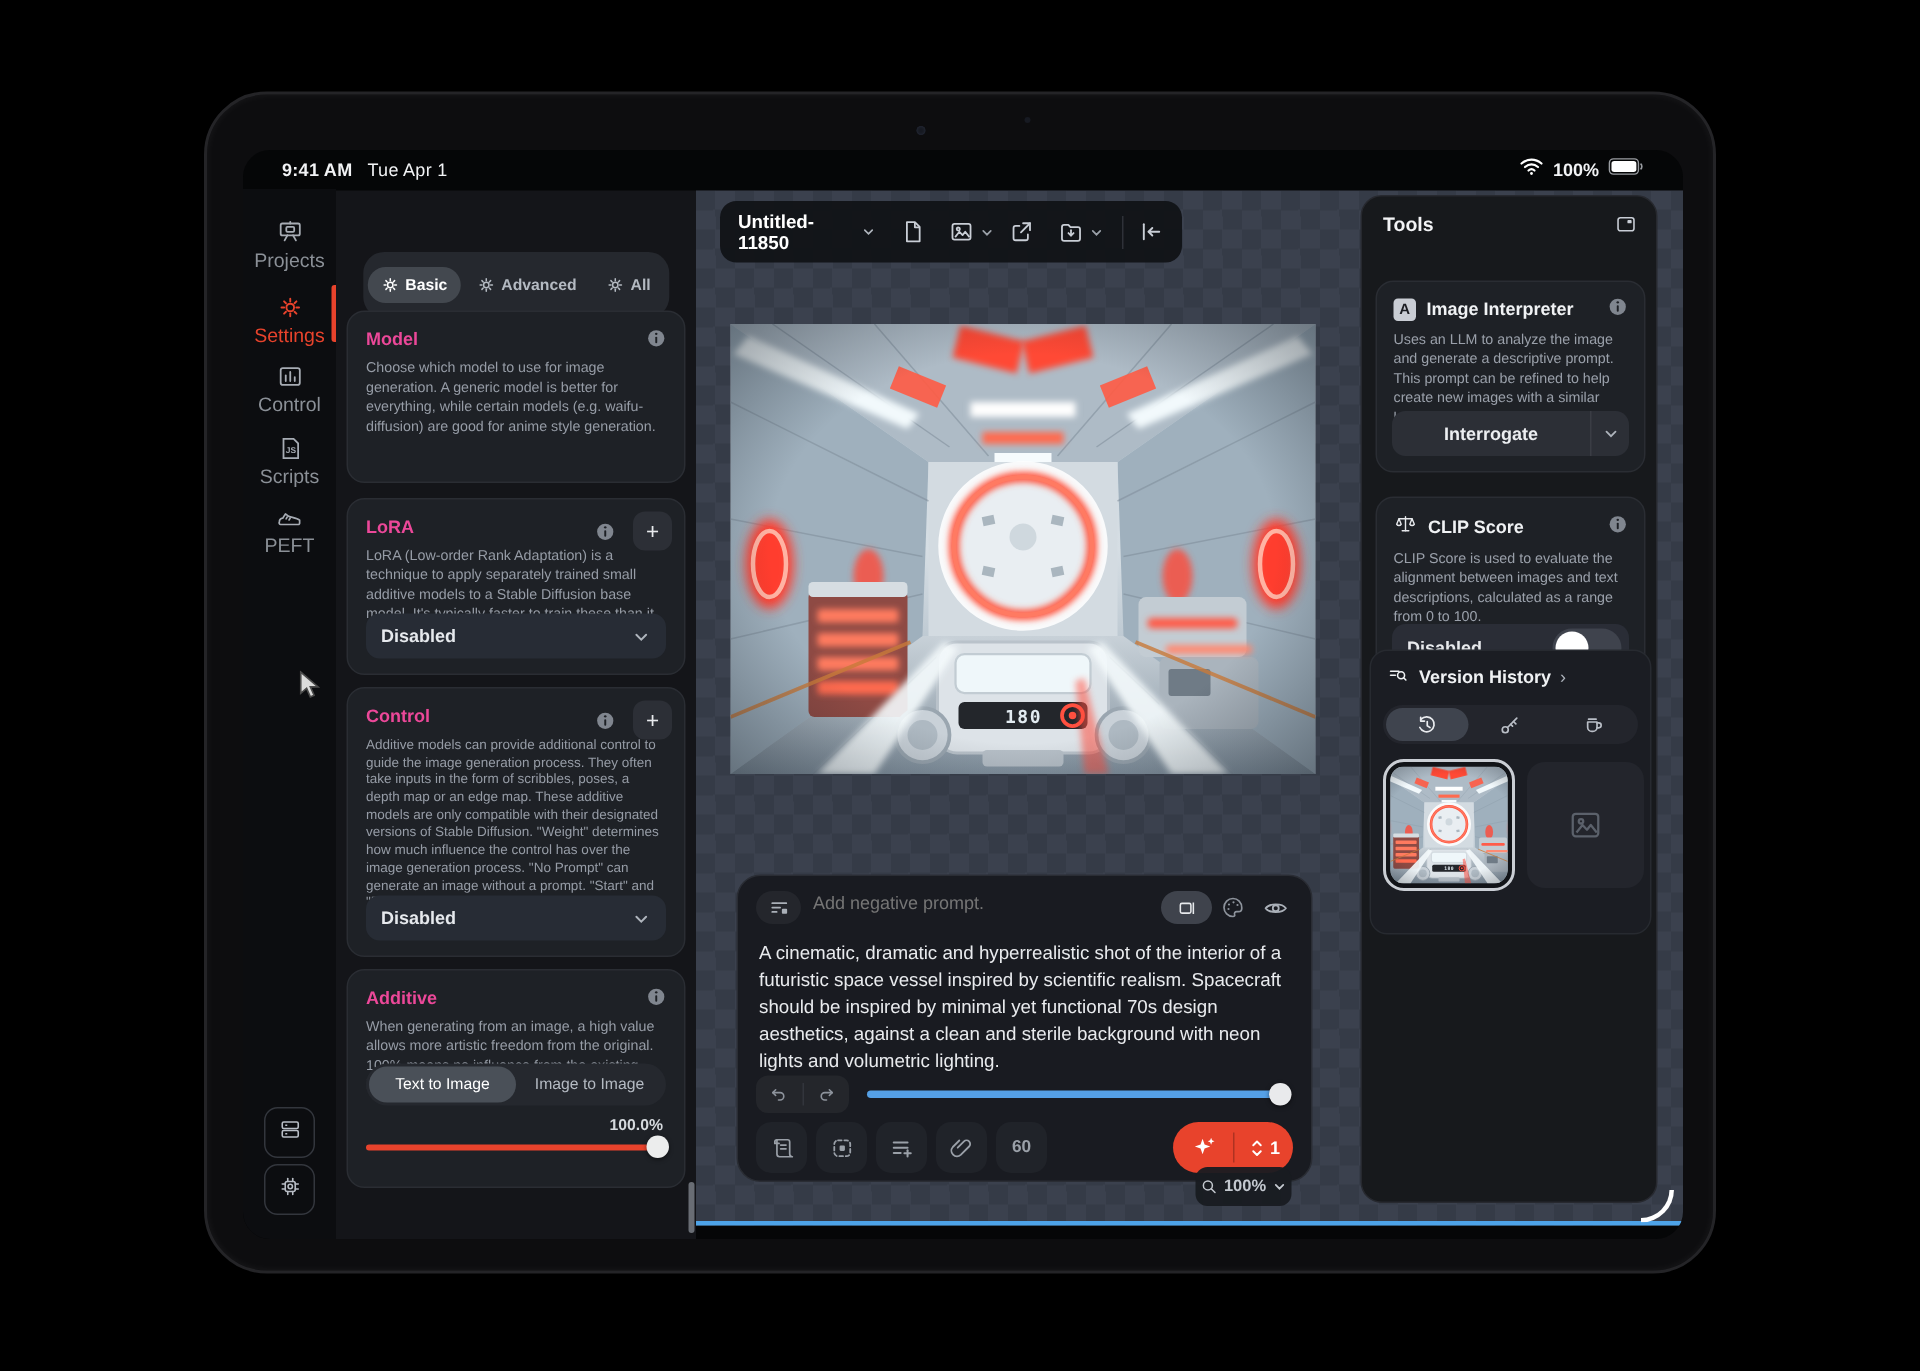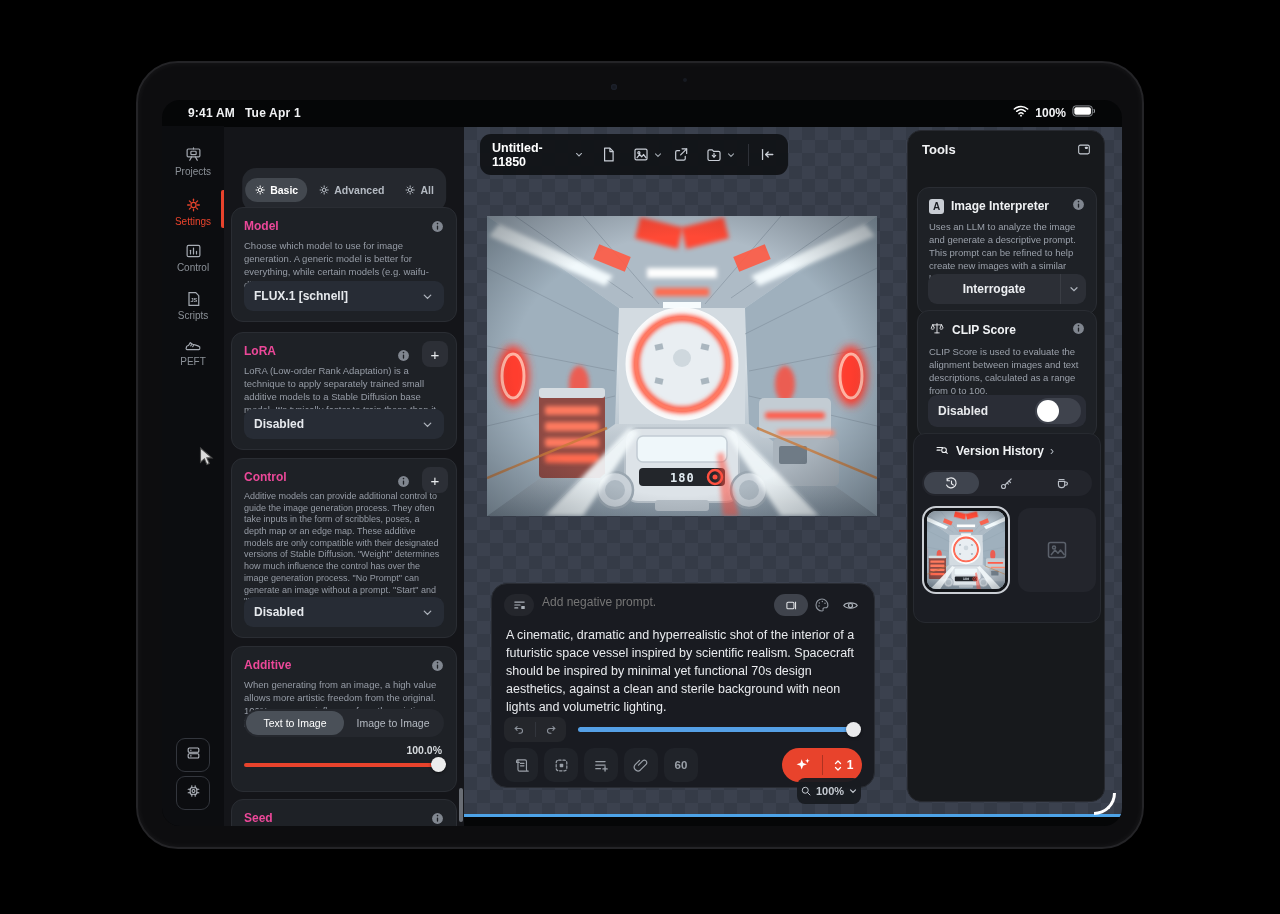--- a/index.html
+++ b/index.html
@@ -13,28 +13,28 @@
     box-shadow: inset 0 0 6px rgba(255,255,255,.06), 0 0 24px rgba(0,0,0,.9); }
   .cam-dot { position:absolute; border-radius:50%; background:#171a22; }
   .cam-dot.a { left:473px; top:21px; width:6px; height:6px; box-shadow:inset 0 0 2px #2a3040; }
   .cam-dot.b { left:545px; top:15px; width:4px; height:4px; }
   .screen { position:absolute; left:24px; top:37px; width:960px; height:726px;
     background:#050607; border-radius:18px; overflow:hidden; }
 
   
   .statusbar { position:absolute; left:0; top:0; width:100%; height:26px; color:#f2f3f5; }
   .sb-left { position:absolute; left:26px; top:6px; font-size:12px; font-weight:700; letter-spacing:.2px; }
-  .sb-left .date { font-weight:700; margin-left:10px;margin-top:20px; }
+  .sb-left .date { font-weight:400; margin-left:10px;margin-top:20px; }
   .sb-right { position:absolute; right:26px; top:5px; display:flex; align-items:center; gap:6px;
     font-size:12px; font-weight:600; }
 
   
   .rail { position:absolute; left:0; top:26px; width:62px; bottom:0; background:#0c0d10; }
   .rail-item { position:absolute; left:0; width:62px; text-align:center; color:#a7acb4; }
-  .rail-item .lbl { display:block; font-size:10px; margin-top:2px; color:#8b9097; }
+  .rail-item .lbl { display:block; font-size:13px; margin-top:2px; color:#8b9097; }
   .rail-item svg { display:block; margin:0 auto; }
   .rail-item.active, .rail-item.active .lbl { color:#e8432c; }
   .rail-activebar { position:absolute; right:0; width:3px; height:38px; top:64px;
     background:#e8432c; border-radius:2px 0 0 2px; }
   .rail-btn { position:absolute; left:14px; width:34px; height:34px; border:1.4px solid #33363d;
     border-radius:9px; color:#b9bec6; display:flex; align-items:center; justify-content:center; }
 
   
   .spanel { position:absolute; left:62px; top:27px; width:240px; bottom:0;
     background:#141519; overflow:hidden; }
@@ -140,21 +140,21 @@
   .ii-badge { width:15px; height:15px; background:#c9cdd4; border-radius:3px; color:#1b1d22;
     font-size:10px; font-weight:700; display:flex; align-items:center; justify-content:center; }
   .disabled-row { position:absolute; left:10px; right:10px; bottom:10px; height:32px; background:#2a2d36;
     border-radius:9px; display:flex; align-items:center; padding:0 5px 0 10px; }
   .disabled-row .lab { font-size:12px; font-weight:700; color:#e8eaed; flex:1; }
   .toggle { width:46px; height:26px; background:#3f434d; border-radius:13px; position:relative; }
   .toggle .knob { position:absolute; left:2px; top:2px; width:22px; height:22px; background:#fff;
     border-radius:11px; }
   .vh-card { position:absolute; left:5px; top:302px; width:188px; height:190px; background:#1b1d23;
     border:1px solid #272a30; border-radius:12px; }
-  .vh-head { position:absolute; left:20px; top:10px; display:flex; align-items:center; gap:6px;
+  .vh-head { position:absolute; left:10px; top:10px; display:flex; align-items:center; gap:6px;
     color:#f0f2f4; font-size:12px; font-weight:700; }
   .vh-seg { position:absolute; left:8px; right:8px; top:36px; height:26px; background:#23252c;
     border-radius:13px; display:flex; padding:2px; }
   .vh-seg > div { flex:1; display:flex; align-items:center; justify-content:center; color:#b9bec6;
     border-radius:11px; }
   .vh-seg > div.selected { background:#3f444e; color:#e9ebee; }
   .thumb1 { position:absolute; left:8px; top:72px; width:88px; height:88px; border:2px solid #caced4;
     border-radius:14px; padding:3px; background:#121418; }
   .thumb1 svg { display:block; width:78px; height:78px; border-radius:9px; }
   .thumb2 { position:absolute; left:104px; top:74px; width:78px; height:84px; background:#23252c;
@@ -435,26 +435,20 @@
 
         <div class="card" style="top:80px; height:115px">
           <div class="card-title">Model</div>
           <span class="info-dot">
             <svg width="13" height="13" viewBox="0 0 24 24">
                 <circle cx="12" cy="12" r="10" fill="#80868f"></circle>
                 <rect x="10.8" y="10" width="2.4" height="8" rx="1.2" fill="#1d2025"></rect>
                 <circle cx="12" cy="6.6" r="1.5" fill="#1d2025"></circle>
               </svg></span>
           <div class="card-desc">Choose which model to use for image generation. A generic model is better for everything, while certain models (e.g. waifu-diffusion) are good for anime style generation.</div>
-          <div class="dropdown">
-            <span>FLUX.1 [schnell]</span>
-            <svg width="13" height="13" viewBox="0 0 24 24" fill="none" stroke="currentColor" stroke-width="2.4" stroke-linecap="round">
-                <polyline points="6,9.5 12,15.5 18,9.5"></polyline>
-              </svg>
-          </div>
         </div>
 
         <div class="card" style="top:205px; height:118px">
           <div class="card-title">LoRA</div>
           <span class="info-dot shift">
             <svg width="13" height="13" viewBox="0 0 24 24">
                 <circle cx="12" cy="12" r="10" fill="#80868f"></circle>
                 <rect x="10.8" y="10" width="2.4" height="8" rx="1.2" fill="#1d2025"></rect>
                 <circle cx="12" cy="6.6" r="1.5" fill="#1d2025"></circle>
               </svg></span>
@@ -498,29 +492,20 @@
           <div class="seg2" style="top:62px">
             <div class="selected">Text to Image</div>
             <div>Image to Image</div>
           </div>
           <div class="strength-val" style="top:97px">100.0%</div>
           <div class="rslider" style="top:116px">
             <div class="knob"></div>
           </div>
         </div>
 
-        <div class="card" style="top:672px; height:50px">
-          <div class="card-title">Seed</div>
-          <span class="info-dot">
-            <svg width="13" height="13" viewBox="0 0 24 24">
-                <circle cx="12" cy="12" r="10" fill="#80868f"></circle>
-                <rect x="10.8" y="10" width="2.4" height="8" rx="1.2" fill="#1d2025"></rect>
-                <circle cx="12" cy="6.6" r="1.5" fill="#1d2025"></circle>
-              </svg></span>
-        </div>
         <div class="spanel-scrollthumb"></div>
       </div>
 
       <div class="canvas">
 
         <div class="cv-toolbar">
           <div class="doc-title">
             <span>Untitled-11850</span>
             <svg width="11" height="11" viewBox="0 0 24 24" fill="none" stroke="#aeb4bc" stroke-width="2.6" stroke-linecap="round">
                 <polyline points="6,9.5 12,15.5 18,9.5"></polyline>
@@ -715,21 +700,21 @@
           <div class="interr-btn">
             <div class="interr-label">Interrogate</div>
             <div class="interr-chev">
               <svg width="12" height="12" viewBox="0 0 24 24" fill="none" stroke="currentColor" stroke-width="2.4" stroke-linecap="round">
                   <polyline points="6,9.5 12,15.5 18,9.5"></polyline>
                 </svg>
             </div>
           </div>
         </div>
 
-        <div class="tcard" style="top:179px; height:128px">
+        <div class="tcard" style="top:200px; height:128px">
           <div class="tcard-titlerow">
             <span>
               <svg width="16" height="15" viewBox="0 0 24 24" fill="none" stroke="#e7e9ec" stroke-width="1.5" stroke-linecap="round" stroke-linejoin="round">
                   <line x1="12" y1="4" x2="12" y2="19"></line>
                   <line x1="5" y1="6.2" x2="19" y2="6.2"></line>
                   <path d="M5,6.2 L2.6,12 a2.9,2.9 0 0 0 4.8,0 z"></path>
                   <path d="M19,6.2 L16.6,12 a2.9,2.9 0 0 0 4.8,0 z"></path>
                   <line x1="8.5" y1="19" x2="15.5" y2="19"></line>
                 </svg></span>
             <span>CLIP Score</span>

